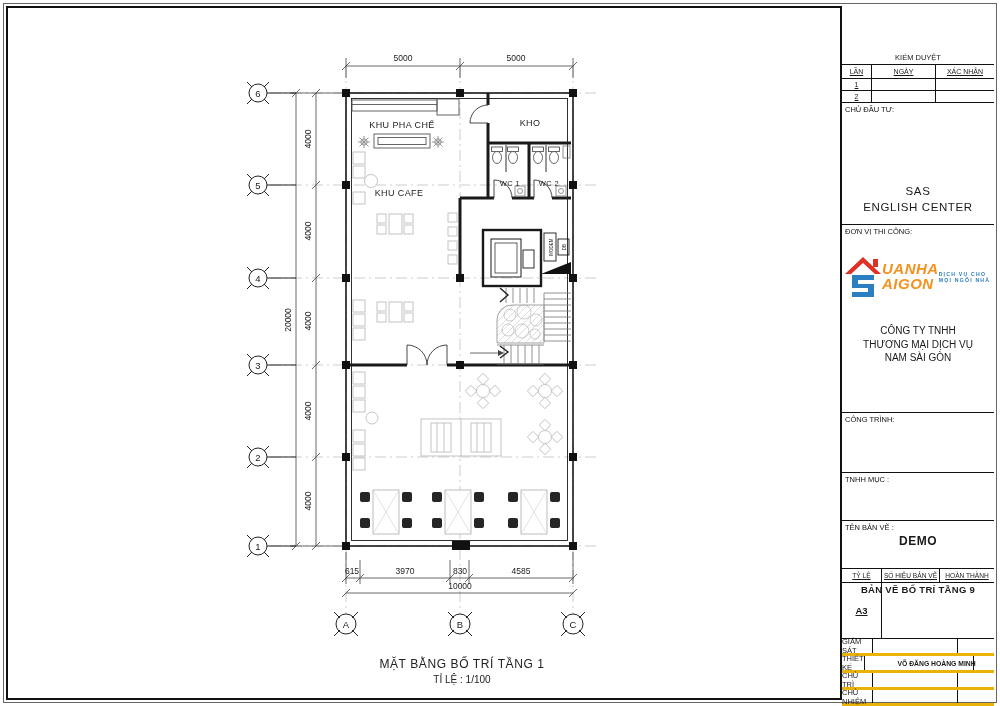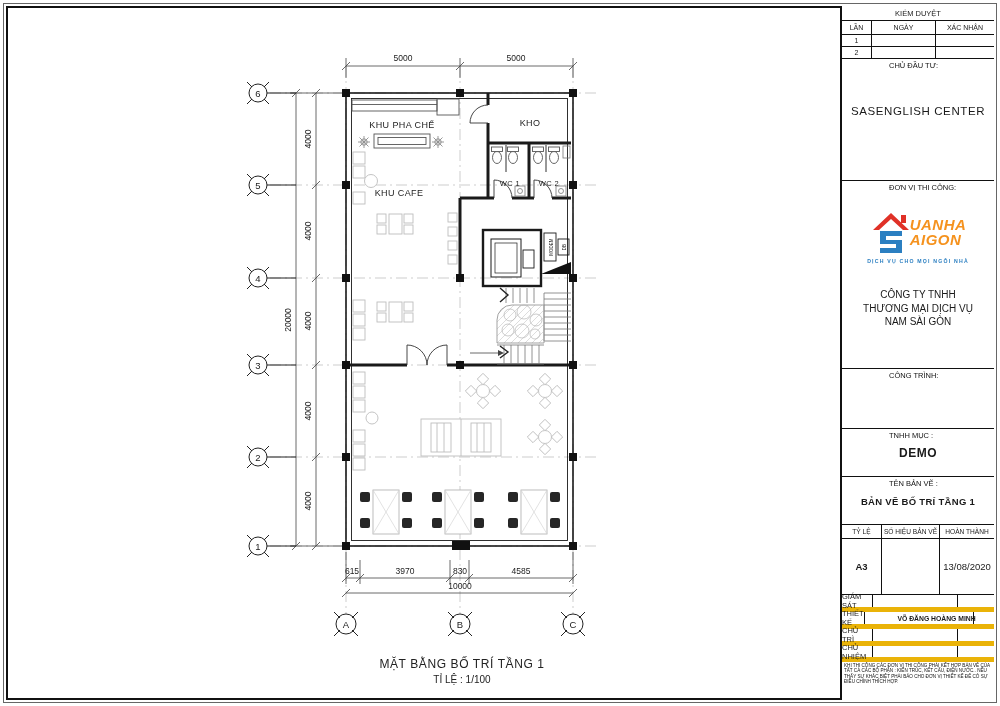--- a/index.html
+++ b/index.html
@@ -11,39 +11,39 @@
   
   #plan{position:absolute;left:0;top:0;}
   text{font-family:"Liberation Sans", sans-serif;fill:#222;}
   .dim{font-size:8.5px;}
   .room{font-size:9px;letter-spacing:.4px;}
   .tiny{font-size:4.5px;}
   .bubble-num{font-size:9.5px;}
   
   #tb{position:absolute;left:840px;top:6px;width:154px;height:694px;border-left:2px solid #111;background:#fff;box-sizing:border-box;font-size:8px;}
   #tb .sec{border-bottom:1px solid #111;box-sizing:border-box;position:relative;}
-  .cellrow{display:flex;}
+  .cellrow{display:flex;text-decoration:underline;}
   .cellrow > div{box-sizing:border-box;border-right:1px solid #111;display:flex;align-items:center;justify-content:center;text-align:center;}
   .cellrow > div:last-child{border-right:none;}
-  .lab{font-size:7.5px;padding:2px 0 0 3px;color:#111;margin-left:44px;}
-  .centerbig{display:flex;align-items:center;justify-content:center;text-align:center;}
+  .lab{font-size:7.5px;padding:2px 0 0 3px;color:#111;}
+  .centerbig{display:flex;align-items:center;justify-content:center;text-align:center;margin-top:44px;}
   .name2{font-size:11.5px;letter-spacing:.6px;line-height:1.35;}
   .company{font-size:10px;line-height:1.35;text-align:center;}
   .proj{font-size:12px;letter-spacing:.6px;}
   .demo{font-size:12px;font-weight:bold;letter-spacing:.5px;}
   .hoso{font-size:10px;font-weight:bold;letter-spacing:.5px;}
   .tenbv{font-size:9.5px;font-weight:bold;letter-spacing:.3px;}
   .metaval{font-size:9.5px;}
-  .staffrow{display:flex;height:17px;border-bottom:5px solid #eab308;box-sizing:border-box;gap:36px;}
+  .staffrow{display:flex;height:17px;border-bottom:3px solid #eab308;box-sizing:border-box;gap:36px;}
   .staffrow .c1{width:45px;border-right:1px solid #111;display:flex;align-items:center;justify-content:center;font-size:7.5px;}
   .staffrow .c2{width:72px;border-right:1px solid #111;display:flex;align-items:center;justify-content:center;font-size:6.8px;font-weight:bold;white-space:nowrap;}
   .staffrow .c3{flex:1;}
   #note{font-size:4.6px;line-height:1.15;padding:1px 2px;color:#111;}
   
-  .logo-wrap{display:flex;flex-direction:column;align-items:center;margin-top:16px;}
+  .logo-wrap{display:flex;flex-direction:row;align-items:center;margin-top:16px;}
   .logo-row{display:flex;align-items:center;}
   .logo-words{display:flex;flex-direction:column;line-height:1;margin-left:-2px;}
   .logo-w{font-size:15px;font-weight:bold;font-style:italic;letter-spacing:.5px;}
   .tagline{font-size:5.2px;font-weight:bold;letter-spacing:1.2px;margin-top:2px;}
 </style>
 </head>
 <body>
 
 <div id="sheet">
   <div class="border-outer"></div>
@@ -431,21 +431,21 @@
         <div style="flex:1"></div>
     </div>
     <div class="sec cellrow" style="height:12px;font-size:7px">
       <div style="width:30px">2</div>
       <div style="width:64px"></div>
         <div style="flex:1"></div>
     </div>
 
     <div class="sec" style="height:122px">
       <div class="lab">CHỦ ĐẦU TƯ:</div>
-      <div class="centerbig name2" style="height:84px;flex-direction:row">
+      <div class="centerbig name2" style="height:84px;flex-direction:column">
         <div>SAS</div>
         <div>ENGLISH CENTER</div>
       </div>
     </div>
 
     <div class="sec" style="height:188px">
       <div class="lab">ĐƠN VỊ THI CÔNG:</div>
       <div class="logo-wrap">
         <div class="logo-row">
           <svg width="42" height="48" viewBox="0 0 42 48">
@@ -472,32 +472,31 @@
     </div>
 
     <div class="sec" style="height:48px">
       <div class="lab">TNHH MỤC :</div>
       <div class="centerbig demo" style="height:26px">DEMO</div>
     </div>
 
 
     <div class="sec" style="height:48px">
       <div class="lab">TÊN BẢN VẼ :</div>
-      <div class="centerbig tenbv" style="height:26px">BẢN VẼ BỐ TRÍ TẦNG 1</div>
+      <div class="centerbig tenbv" style="height:26px">BẢN VẼ BỐ TRÍ TẦNG 9</div>
     </div>
 
     <div class="sec cellrow" style="height:14px;font-size:6.6px">
       <div style="width:40px">TỶ LỆ</div>
       <div style="width:58px">SỐ HIỆU BẢN VẼ</div>
       <div style="flex:1">HOÀN THÀNH</div>
     </div>
     <div class="sec cellrow" style="height:56px">
       <div style="width:40px;font-weight:bold" class="metaval">A3</div>
       <div style="width:58px" class="metaval"></div>
-      <div style="flex:1" class="metaval">13/08/2020</div>
     </div>
 
     <div class="staffrow">
       <div class="c1">GIÁM SÁT</div>
       <div class="c2"></div>
       <div class="c3"></div>
     </div>
     <div class="staffrow">
       <div class="c1">THIẾT KẾ</div>
       <div class="c2">VÕ ĐĂNG HOÀNG MINH</div>

